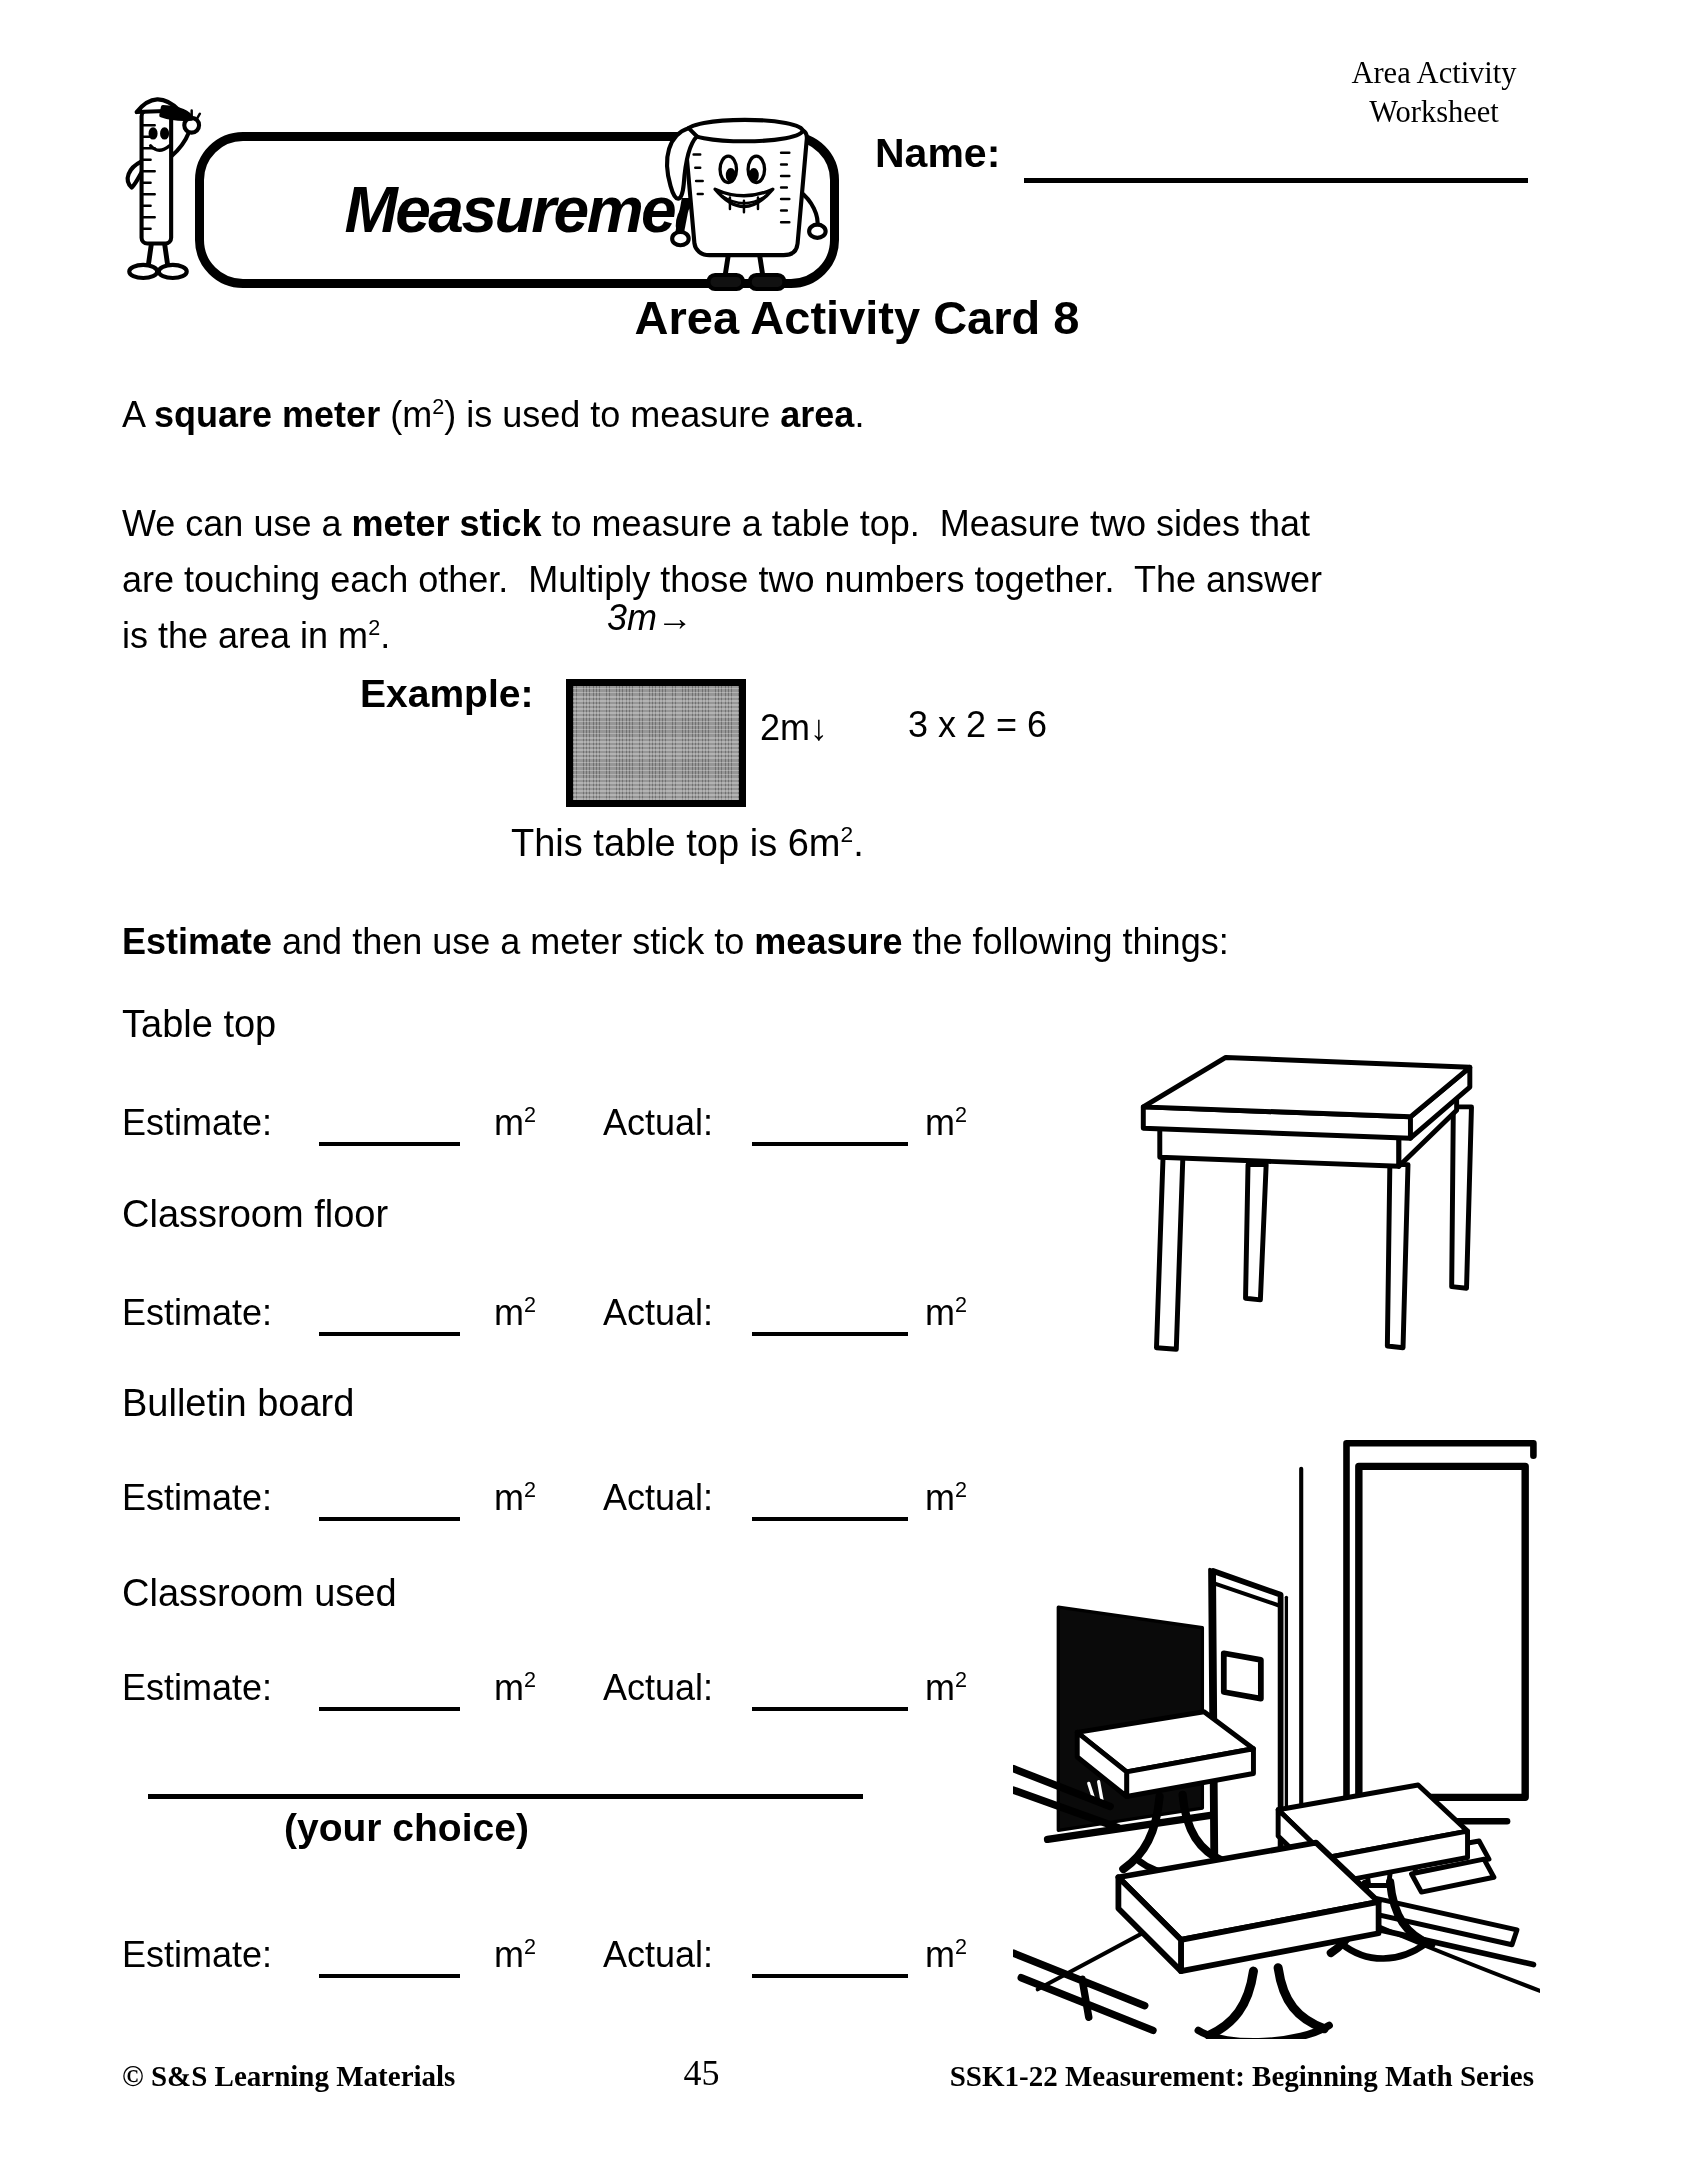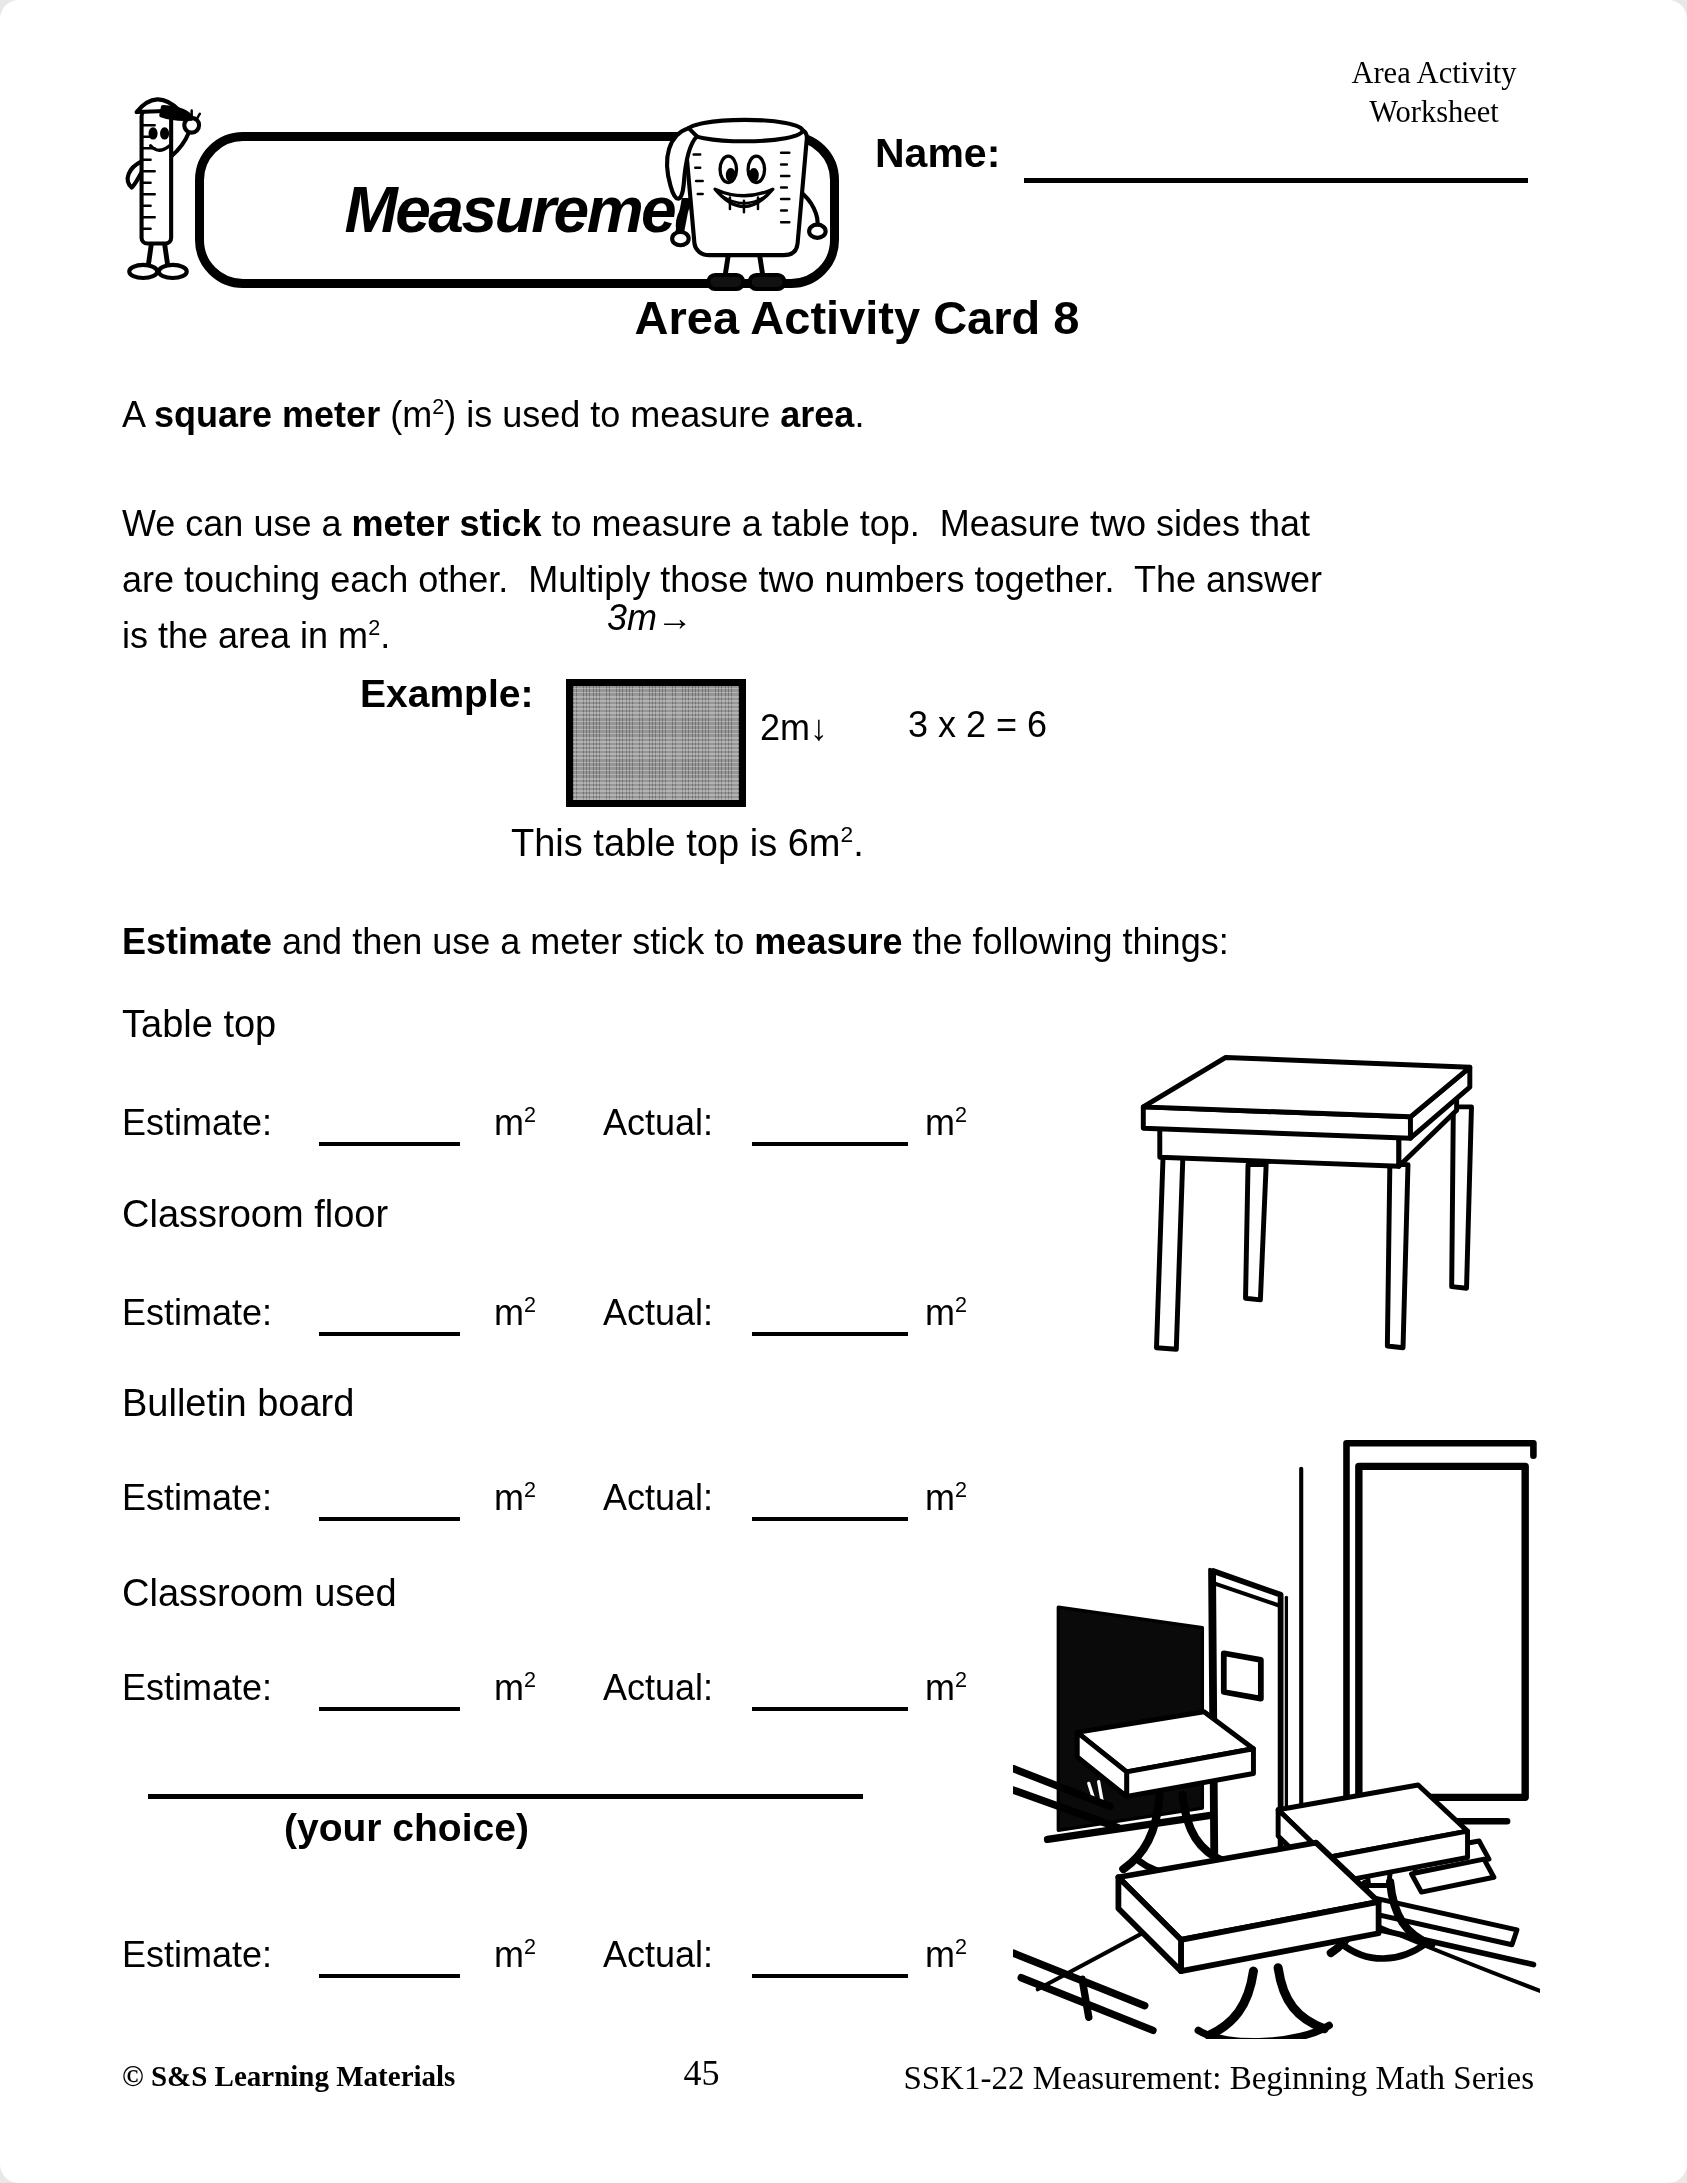--- a/index.html
+++ b/index.html
@@ -1,17 +1,17 @@
 <!DOCTYPE html>
 <html style="font-size:13px"><head>
 <meta charset="utf-8">
 <style>
   html,body{margin:0;padding:0;background:#e8e8e8;}
   .page{position:relative;width:1687px;height:2183px;background:#fff;overflow:hidden;
-        font-family:"Liberation Sans",sans-serif;color:#000;border-radius:19px;}
+        font-family:"Liberation Sans",sans-serif;color:#000;}
   .abs{position:absolute;}
   .b{font-weight:700;}
   .serif{font-family:"Liberation Serif",serif;margin-top:43px;}
   sup{font-size:0.6em;line-height:0;}
   .corner{top:54px;left:1269px;width:330px;text-align:center;font-family:"Liberation Serif",serif;
           font-size:30.5px;line-height:1.28;}
   .banner-box{left:195px;top:132px;width:626px;height:138px;border:9px solid #000;border-radius:48px;
               background:#fff;display:flex;align-items:center;justify-content:center;}
   .banner-text{font-size:64px;font-weight:700;font-style:italic;letter-spacing:-2.5px;padding-left:40px;}
   .name-label{left:875px;top:130px;font-size:41px;font-weight:700;}
@@ -31,21 +31,21 @@
   .ex-caption{left:511px;top:822px;font-size:38px;}
   .instr{left:122px;top:921px;}
   .h{left:122px;font-size:38px;font-weight:400;}
   .row{left:122px;width:1005px;height:49px;font-size:36px;}
   .row .rl{position:absolute;top:0;}
   .blank{position:absolute;top:0;height:40px;border-bottom:4.1px solid #000;}
   .choice-line{left:148px;top:1753px;width:715px;height:41px;border-bottom:5px solid #000;}
   .choice-label{left:284px;top:1806px;font-size:39px;font-weight:700;}
   .foot-left{left:122px;top:2017px;font-size:29px;font-weight:700;}
   .foot-page{left:0;top:2009px;width:1403px;text-align:center;font-size:36px;}
-  .foot-right{right:153px;top:2017px;font-size:33px;font-weight:400;}
+  .foot-right{right:153px;top:2017px;font-size:29px;font-weight:700;}
   svg{display:block;}
 </style>
 </head>
 <body>
 
 <div class="page">
 
   <div class="abs corner">
     <div>Area Activity</div>
     <div>Worksheet</div>

